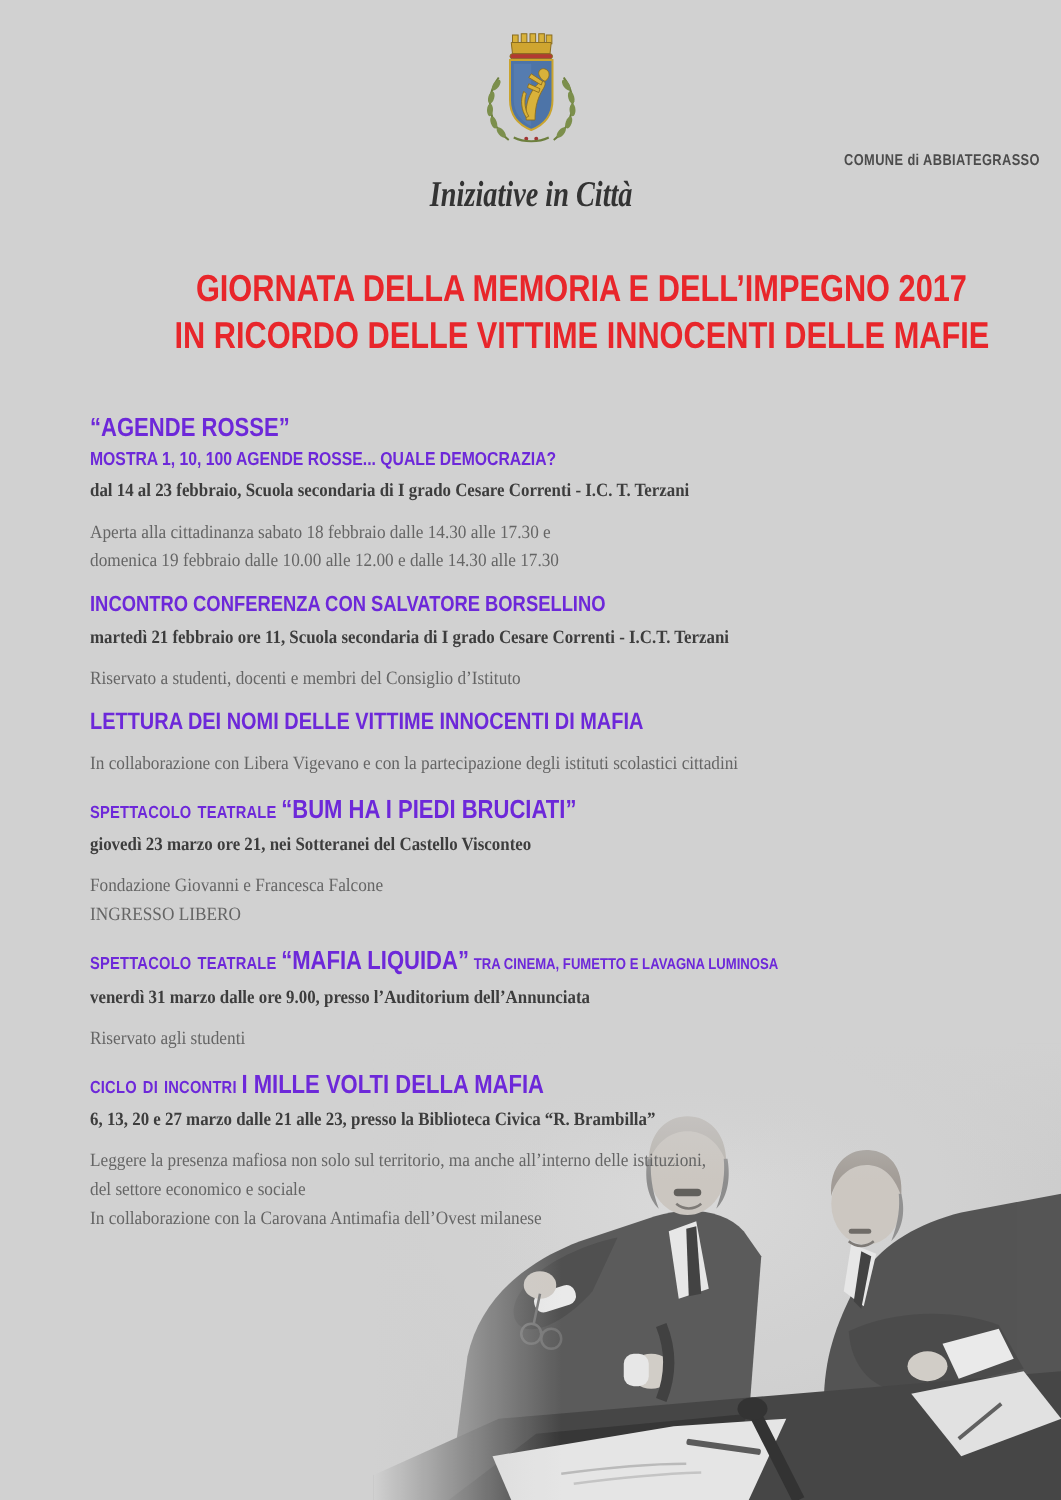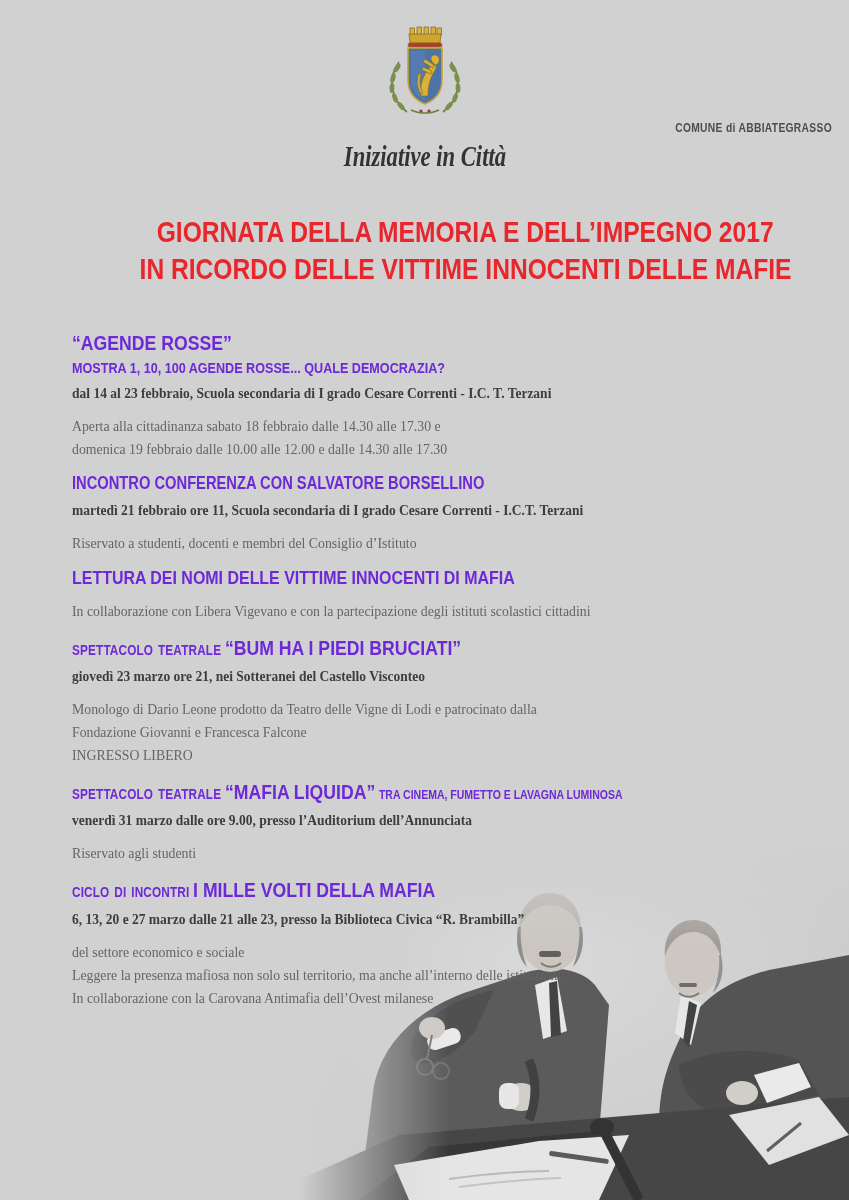--- a/index.html
+++ b/index.html
@@ -228,21 +228,20 @@
       </div>
     </div>
 
     <div class="event">
       <div class="event-heading">
         <span class="cx"><span class="kicker kicker-txt">Spettacolo teatrale</span>
         <span class="t-lg">“BUM HA I PIEDI BRUCIATI”</span></span>
       </div>
       <div class="when"><span class="cx" style="transform:scaleX(.9)">giovedì 23 marzo ore 21, nei Sotteranei del Castello Visconteo</span></div>
       <div class="notes">
-        <div class="note"><span class="cx" style="transform:scaleX(.92)">Monologo di Dario Leone prodotto da Teatro delle Vigne di Lodi e patrocinato dalla</span></div>
         <div class="note"><span class="cx" style="transform:scaleX(.92)">Fondazione Giovanni e Francesca Falcone</span></div>
         <div class="note"><span class="cx" style="transform:scaleX(.92)">INGRESSO LIBERO</span></div>
       </div>
     </div>
 
     <div class="event">
       <div class="event-heading">
         <span class="cx"><span class="kicker kicker-txt">Spettacolo teatrale</span>
         <span class="t-lg">“MAFIA LIQUIDA”</span>
         <span class="subtitle-sm">TRA CINEMA, FUMETTO E LAVAGNA LUMINOSA</span></span>
@@ -253,20 +252,20 @@
       </div>
     </div>
 
     <div class="event">
       <div class="event-heading">
         <span class="cx"><span class="kicker kicker-txt">Ciclo di incontri</span>
         <span class="t-lg">I MILLE VOLTI DELLA MAFIA</span></span>
       </div>
       <div class="when"><span class="cx" style="transform:scaleX(.9)">6, 13, 20 e 27 marzo dalle 21 alle 23, presso la Biblioteca Civica “R. Brambilla”</span></div>
       <div class="notes">
+        <div class="note"><span class="cx" style="transform:scaleX(.92)">Leggere la presenza mafiosa non solo sul territorio, ma anche all’interno delle istituzioni,</span></div>
         <div class="note"><span class="cx" style="transform:scaleX(.92)">del settore economico e sociale</span></div>
-        <div class="note"><span class="cx" style="transform:scaleX(.92)">Leggere la presenza mafiosa non solo sul territorio, ma anche all’interno delle istituzioni,</span></div>
         <div class="note"><span class="cx" style="transform:scaleX(.92)">In collaborazione con la Carovana Antimafia dell’Ovest milanese</span></div>
       </div>
     </div>
 
   </div>
 </div>
 
 </body></html>

